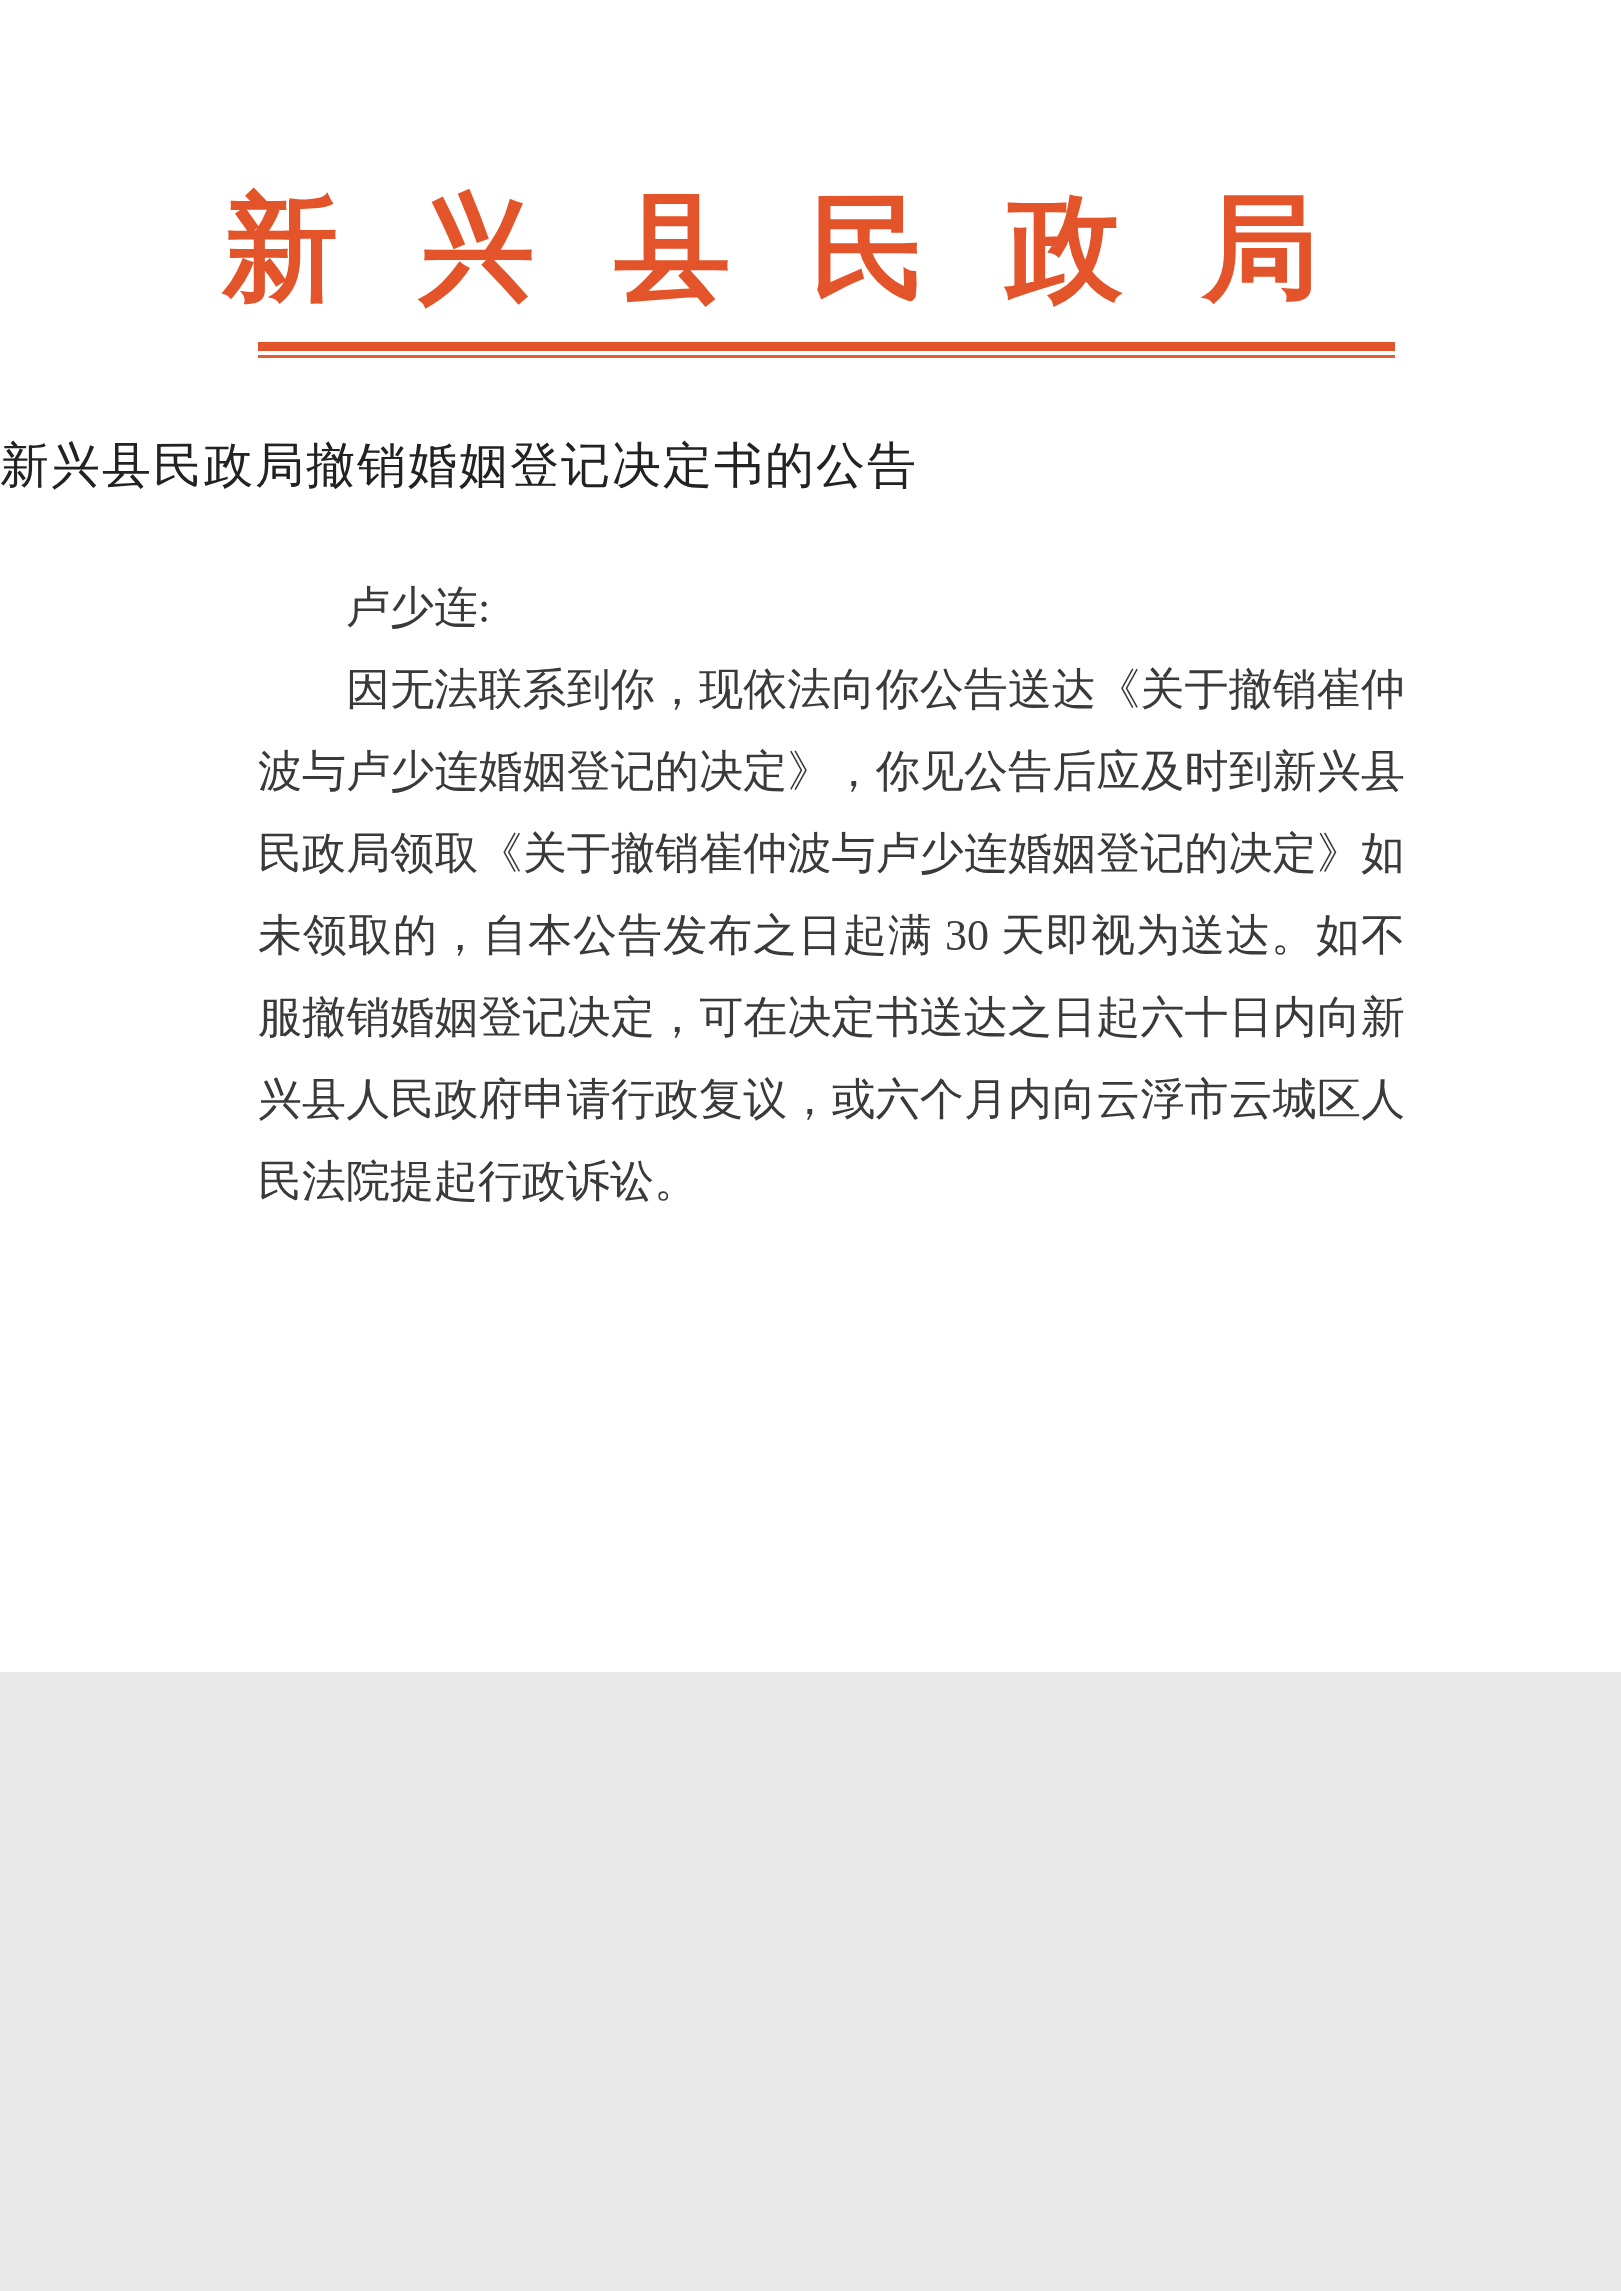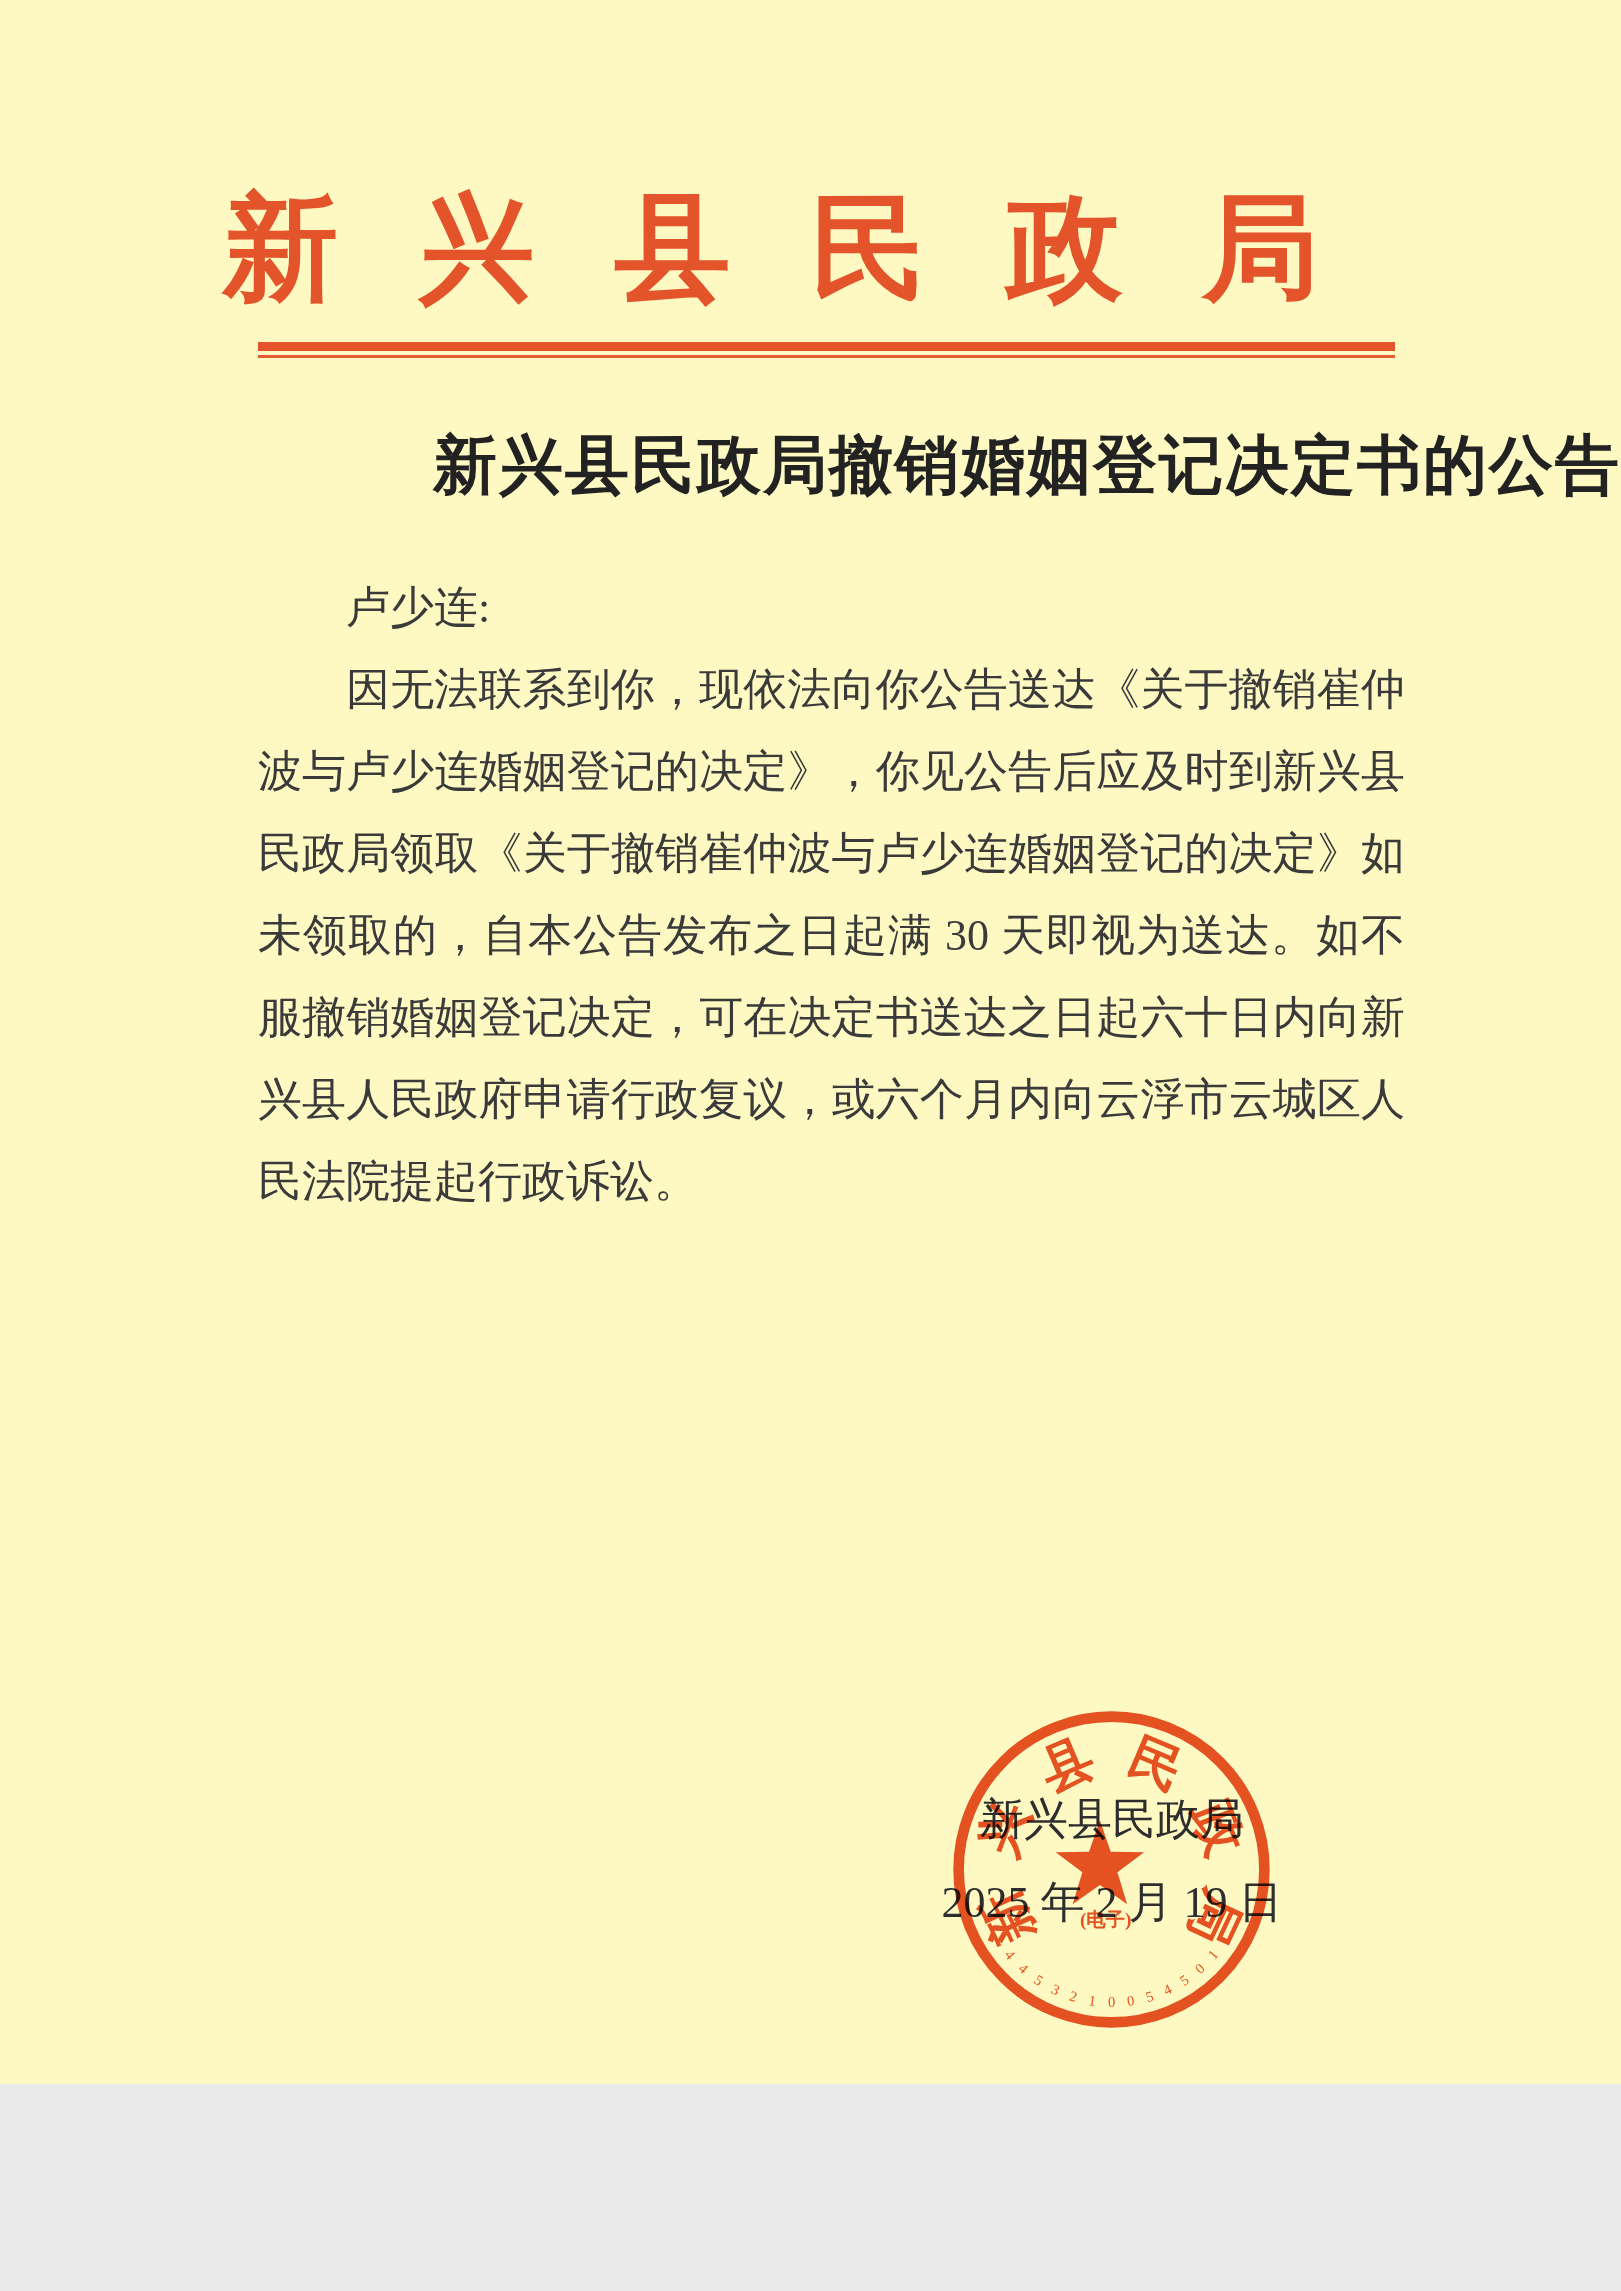--- a/index.html
+++ b/index.html
@@ -1,42 +1,42 @@
 <!DOCTYPE html>
 <html><head>
 <meta charset="utf-8">
 <style>
   html,body{margin:0;padding:0;background:#e9e9e9;}
   .page{
     position:relative;
-    width:1621px;height:2084px;
+    width:1621px;height:1672px;
     margin:0 auto;
-    background:#fef9c3;
+    background:#ffffff;
     overflow:hidden;
     font-family:"Liberation Serif","DejaVu Serif",serif;
   }
   
   .letterhead{
     position:absolute;left:0;top:188px;width:100%;
     text-align:center;
     font-size:116px;font-weight:bold;line-height:123px;
     color:#e4542a;
     letter-spacing:80px;margin-right:-80px;
     white-space:nowrap;
   }
   
   .rule-wrap{position:absolute;left:258px;top:342px;width:1137px;}
   .rule-thick{height:8.8px;background:#e4542a;}
   .rule-gap{height:3.9px;background:transparent;}
   .rule-thin{height:2.9px;background:#e85c33;}
   
   .notice-title{
     position:absolute;left:0;top:431px;width:100%;
-    text-align:right;
-    font-size:64px;font-weight:bold;color:#222;
+    text-align:left;
+    font-size:49px;font-weight:normal;color:#222;
     letter-spacing:2px;line-height:69px;
   }
   
   .body-text{
     position:absolute;left:250px;top:567px;width:1147px;
     font-size:44px;line-height:82px;color:#3a3a3a;
     text-align:justify;text-justify:inter-ideograph;margin-left:8px;
   }
   .body-text p{margin:0;text-indent:2em;}
   .salutation{text-indent:0;}

